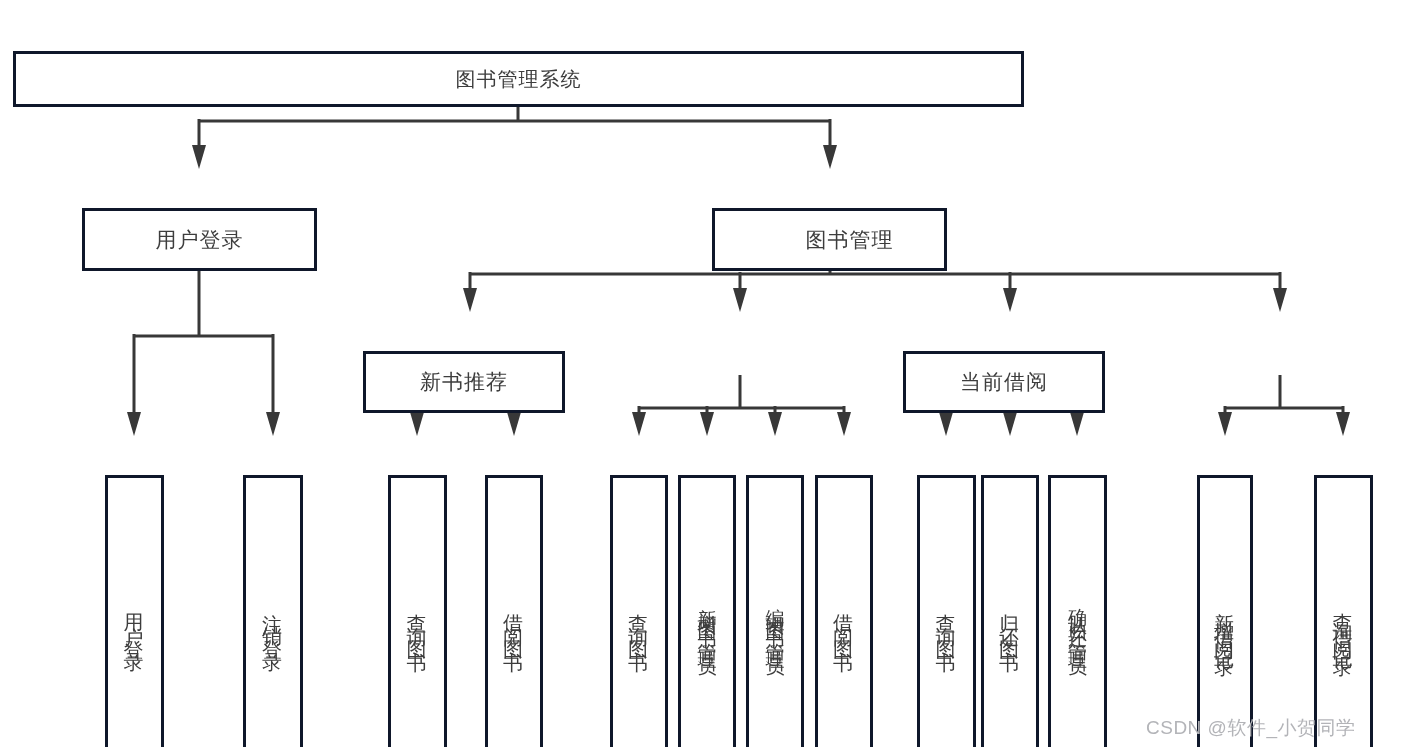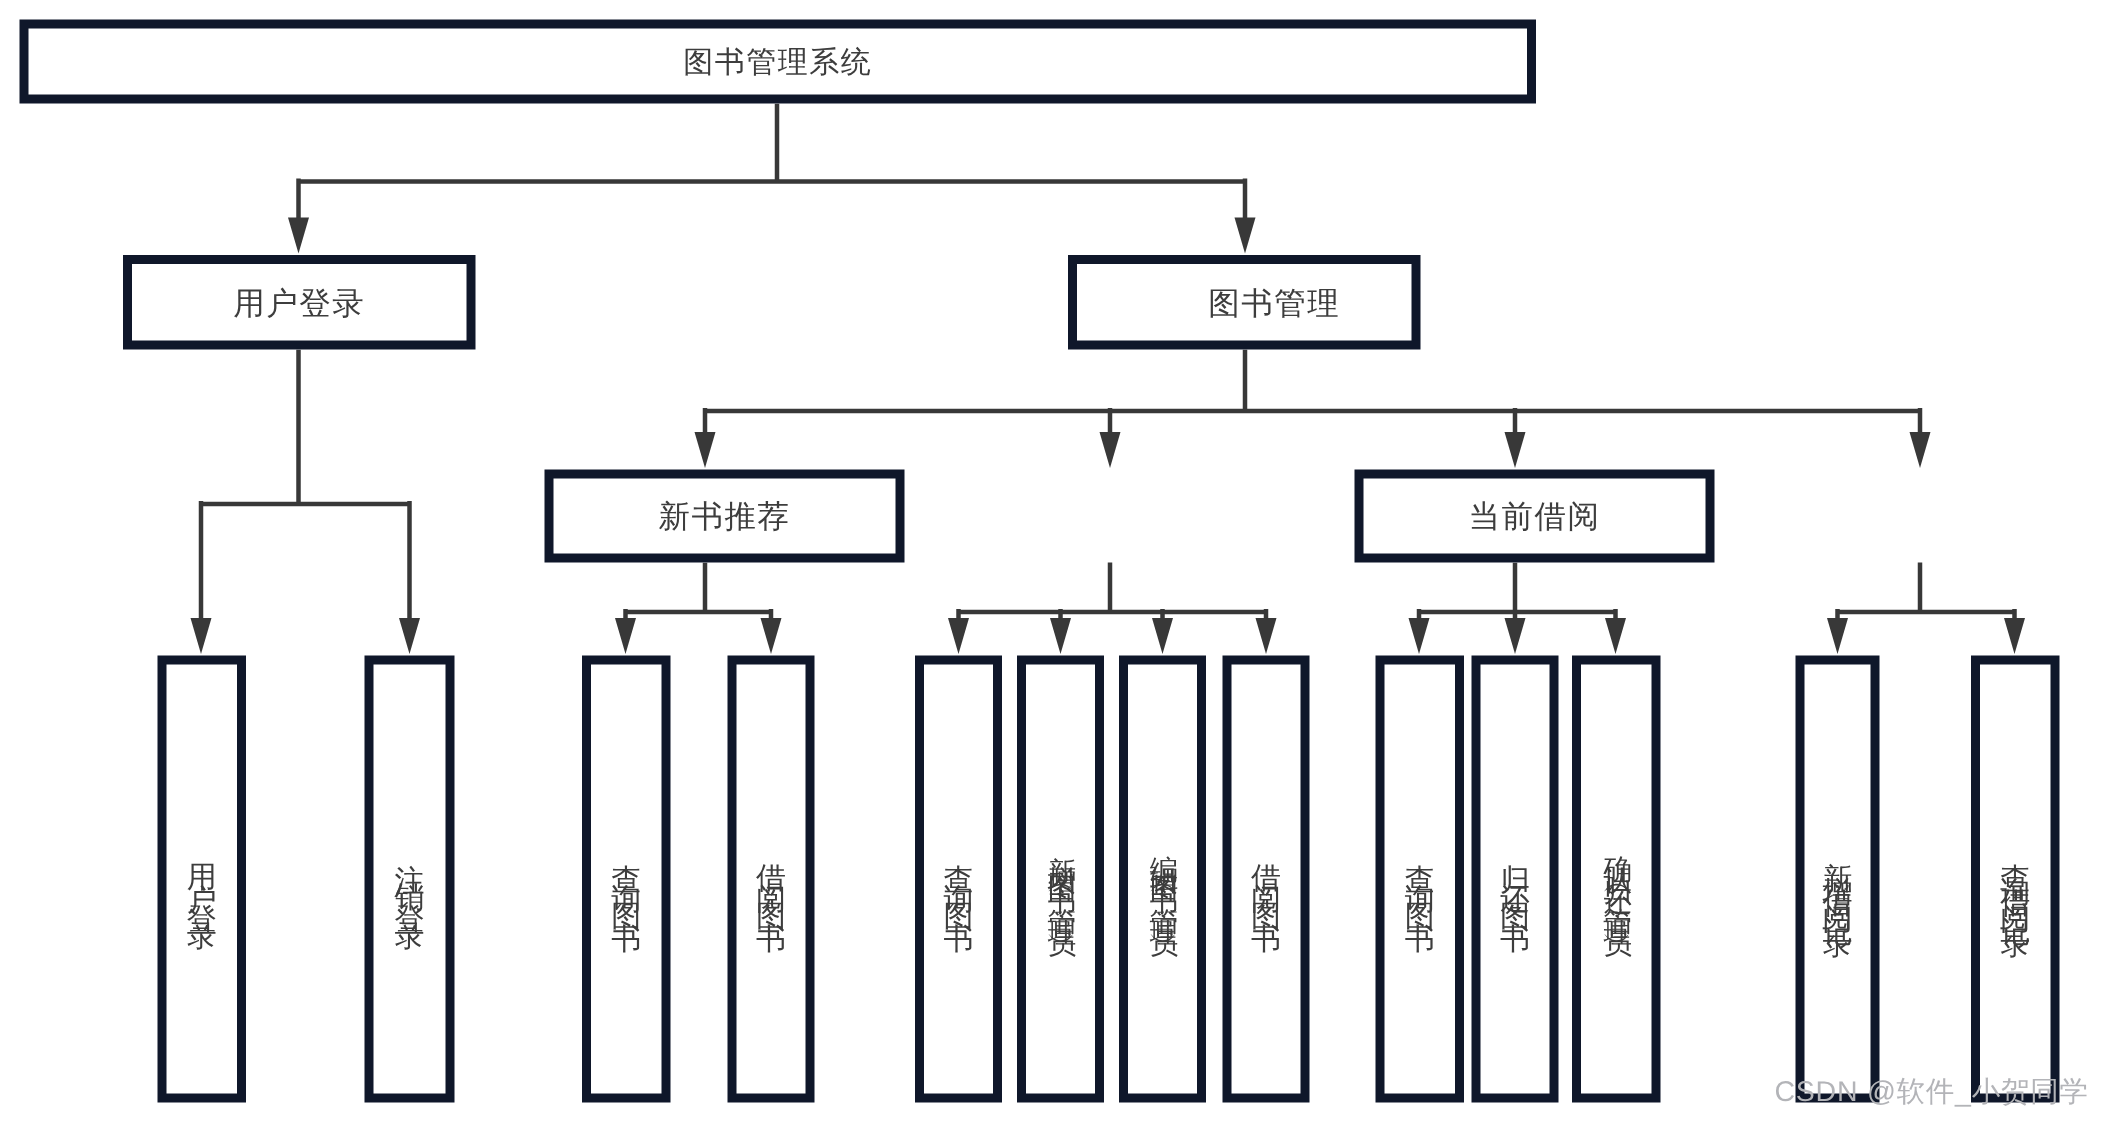--- a/index.html
+++ b/index.html
@@ -2,29 +2,29 @@
 <html><head>
 <meta charset="utf-8">
 <style>
   html,body{margin:0;padding:0;background:#ffffff;}
   .canvas{
     position:relative;width:1405px;height:747px;background:#ffffff;overflow:hidden;
     font-family:"Liberation Sans","DejaVu Sans",sans-serif;color:#3d3d3d;
   }
   .connectors{position:absolute;left:0;top:0;}
   .node{
-    position:absolute;box-sizing:border-box;border:6px solid #0f172a;background:#ffffff;
+    position:absolute;box-sizing:border-box;border:3px solid #0f172a;background:#ffffff;
     display:grid;place-items:center;text-align:left;
-    color:#3d3d3d;letter-spacing:1px;
+    color:#3d3d3d;letter-spacing:1px;margin-top:38px;
   }
   .lvl1{left:13px;top:13px;width:1011px;height:56px;font-size:20px;}
   .lvl2{top:170px;width:235px;height:63px;font-size:21px;}
   .n-login{left:82px;}
   .n-mgmt{left:712px;padding-left:40px;}
-  .lvl3{top:313px;width:240px;height:62px;font-size:21px;}
+  .lvl3{top:313px;width:202px;height:62px;font-size:21px;}
   .n-rec{left:363px;}
   .n-bor{left:633px;}
   .n-cur{left:903px;}
   .n-log{left:1173px;}
   .leaf{
     top:437px;height:298px;font-size:20px;
     writing-mode:vertical-rl;text-orientation:upright;letter-spacing:13px;
   }
   .leaf.mid{letter-spacing:9px;}
   .leaf.long{letter-spacing:7px;font-size:19px;}
@@ -35,21 +35,21 @@
   .l5{left:610px;width:58px;}
   .l6{left:678px;width:58px;}
   .l7{left:746px;width:58px;}
   .l8{left:815px;width:58px;}
   .l9{left:917px;width:59px;}
   .l10{left:981px;width:58px;}
   .l11{left:1048px;width:59px;}
   .l12{left:1197px;width:56px;}
   .l13{left:1314px;width:59px;}
   .watermark{
-    position:absolute;left:1183px;top:715px;font-size:19px;color:#b3b4b8;
+    position:absolute;left:1146px;top:715px;font-size:19px;color:#b3b4b8;
     letter-spacing:0.5px;white-space:nowrap;z-index:5;text-align:right;
   }
   svg path{stroke:#383838;stroke-width:3;fill:none;}
   svg polygon{fill:#383838;stroke:none;}
 </style>
 </head>
 <body>
 
 <div class="canvas">
 

